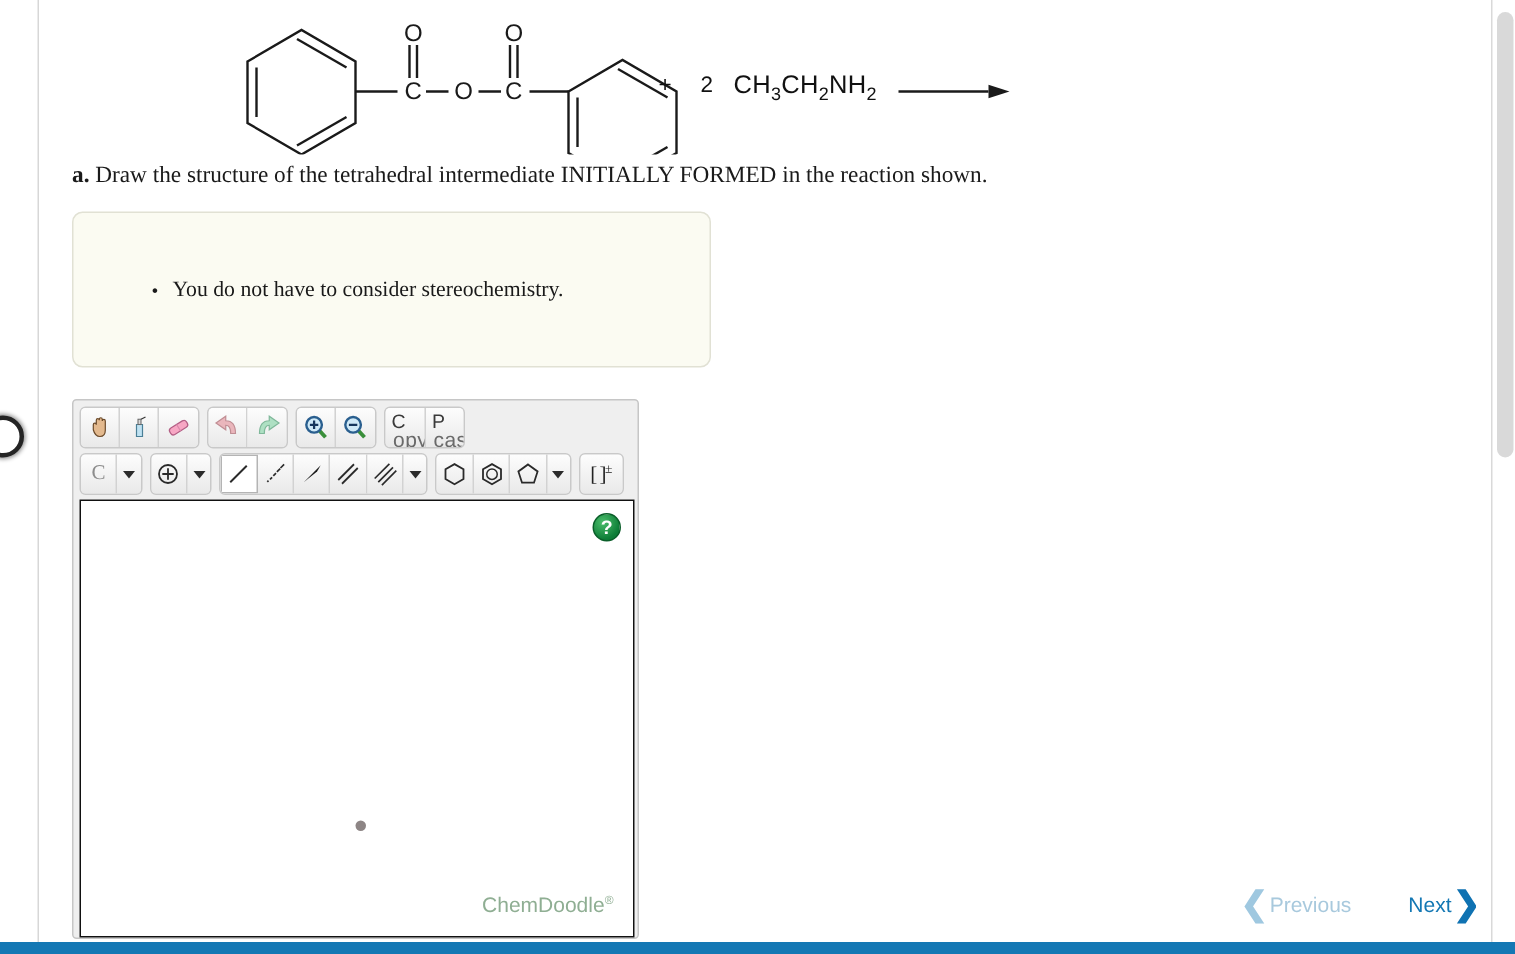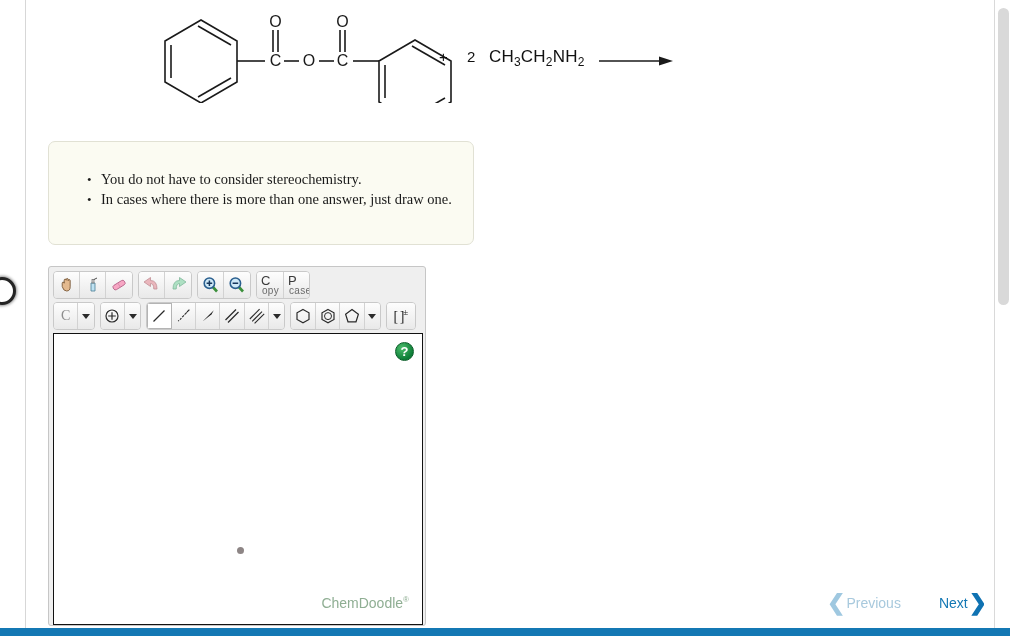--- a/index.html
+++ b/index.html
@@ -104,21 +104,21 @@
   #note-box {
     position: absolute;
     left: 21px; top: 141px;
     width: 426px; height: 104px;
     background: #fbfbf2;
     border: 1px solid #e1e1d4;
     border-radius: 7px;
     box-sizing: border-box;
   }
   #note-list {
-    margin: 2px;
+    margin: 16px;
     padding: 26px 0 0 50px;
     list-style: none;
   }
   #note-list li {
     position: relative;
     font-size: 14.5px;
     line-height: 19.5px;
     color: #1a1a1a;
     white-space: nowrap;
   }
@@ -201,21 +201,21 @@
     position: absolute;
     left: 4px; top: 1px;
     font-family: "Liberation Sans", sans-serif;
     font-size: 13px;
     color: #3a3a3a;
   }
   .cp-small {
     position: absolute;
     left: 5px; top: 13px;
     font-family: "Liberation Sans", sans-serif;
-    font-size: 10px;
+    font-size: 14px;
     color: #6a6a6a;
     letter-spacing: .3px;
   }
   .atom-label {
     font-family: "Liberation Serif", serif;
     font-size: 14px;
     color: #8c8c8c;
   }
   .bracket-label {
     font-family: "Liberation Serif", serif;
@@ -338,25 +338,28 @@
           <text x="195.5" y="19">O</text>
           <text x="195.5" y="58">C</text>
         </g>
       </svg>
 
       <span class="rx-text" id="rx-plus">+</span>
       <span class="rx-text" id="rx-coeff">2</span>
       <span class="rx-text" id="rx-amine">CH<sub>3</sub>CH<sub>2</sub>NH<sub>2</sub></span>
     </div>
 
+    <div id="prompt">
+      <b>a.</b>
+      <span>Draw the structure of the tetrahedral intermediate INITIALLY FORMED in the reaction shown.</span>
+    </div>
 
     <div id="note-box">
       <ul id="note-list">
         <li>You do not have to consider stereochemistry.</li>
-        <li>In cases where there is more than one answer, just draw one.</li>
       </ul>
     </div>
 
     <div id="sketcher">
 
       <div class="tb-row">
 
         <div class="tb-group">
           <div class="tb-btn">
             <svg width="18" height="18" viewBox="0 0 18 18">

